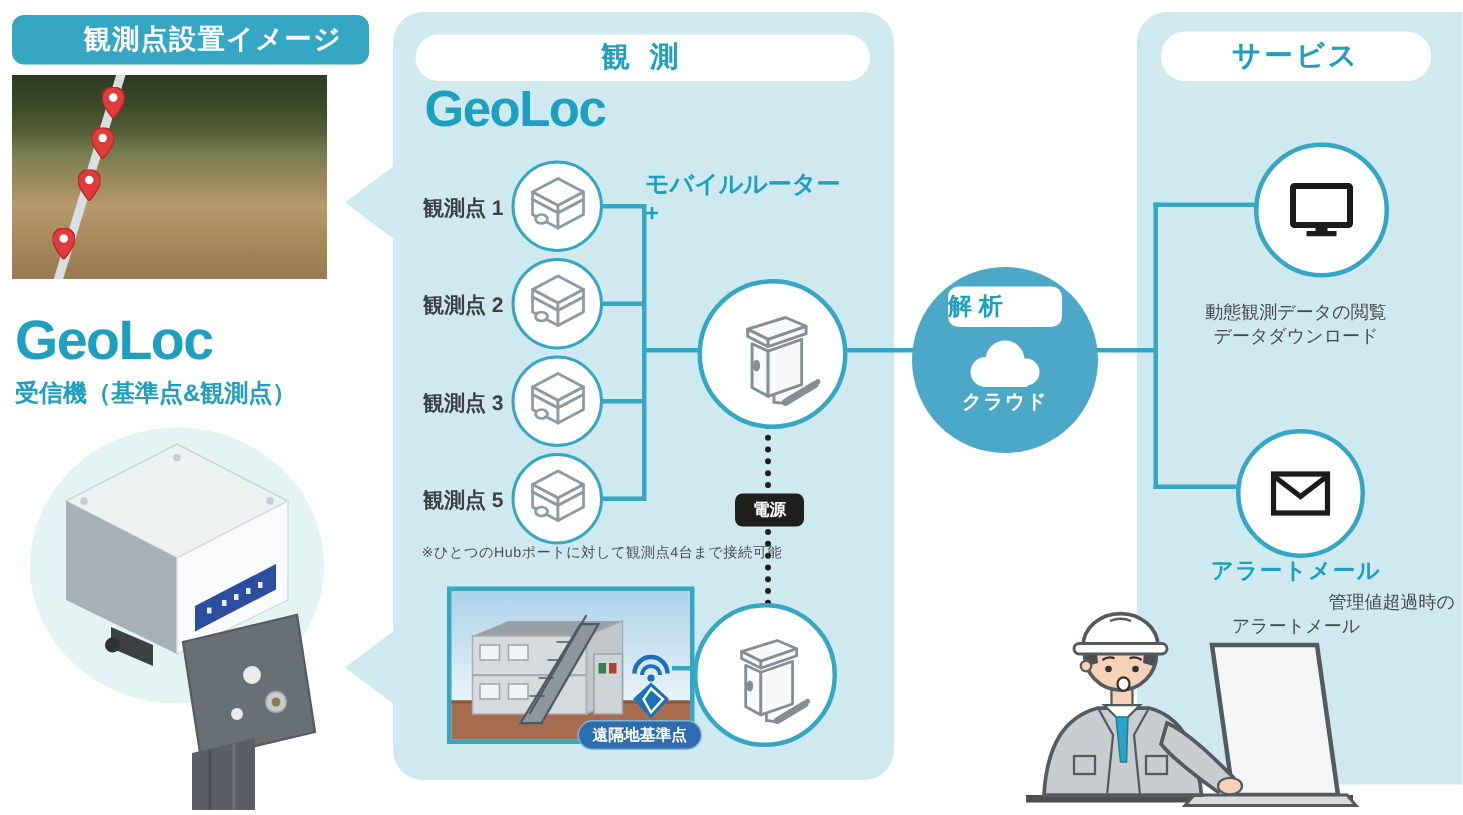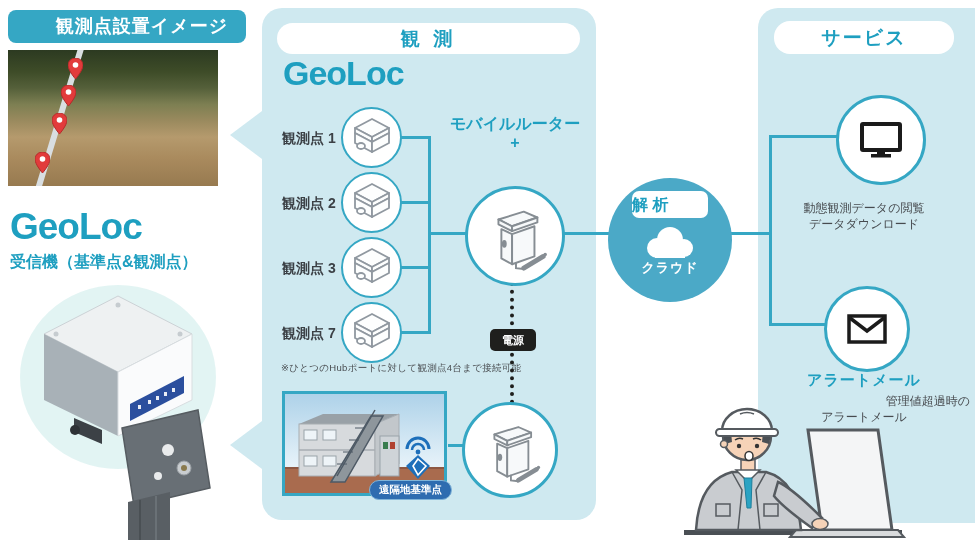--- a/index.html
+++ b/index.html
@@ -29,24 +29,24 @@
   .pill{position:absolute;background:#fff;border-radius:16px;color:var(--accent_text);
         font-weight:bold;text-align:center;}
   .obs-pill{left:15px;top:15px;width:303px;height:31px;font-size:19px;line-height:31px;letter-spacing:4px;}
   .svc-pill{left:16px;top:13px;width:180px;height:33px;font-size:19px;line-height:33px;letter-spacing:2px;}
   .panel-geoloc{position:absolute;left:21px;top:46px;font-size:34px;font-weight:bold;
                 color:var(--accent_text);letter-spacing:-1px;}
   .obs-label{position:absolute;left:20px;width:62px;font-size:14px;font-weight:bold;color:#3c4146;}
   .node{position:absolute;background:#fff;border:3px solid var(--accent);border-radius:50%;
         display:flex;align-items:center;justify-content:center;z-index:3;}
   .obs-node{width:57px;height:57px;border-width:2.5px;}
-  .router-label{position:absolute;left:168px;top:106px;width:170px;text-align:center;
+  .router-label{position:absolute;left:168px;top:106px;width:170px;text-align:left;
                 font-size:16px;font-weight:bold;color:var(--accent_text);line-height:19px;}
   .note{position:absolute;left:19px;top:354px;font-size:9.5px;color:#4a4e52;letter-spacing:0.3px;}
-  .bldg-box{position:absolute;left:20px;top:383px;width:159px;height:99px;border:3px solid var(--accent);
+  .bldg-box{position:absolute;left:36px;top:383px;width:159px;height:99px;border:3px solid var(--accent);
             background:linear-gradient(180deg,#aed2e9 0%,#e6f2f9 72%);text-align:center;}
   .ground{position:absolute;left:0;right:0;bottom:0;height:24px;background:#a96b4e;border-top:2px solid #8d5742;}
   .bldg-pill{position:absolute;left:84px;top:86px;padding:2px 9px;background:var(--label_blue);
              border:1.5px solid #7fb3d8;border-radius:10px;color:#fff;font-size:10.5px;font-weight:bold;
              white-space:nowrap;z-index:4;}
 
   
   .lh{position:absolute;height:3px;background:var(--accent);z-index:2;}
   .lv{position:absolute;width:3px;background:var(--accent);z-index:2;}
   .dotted{position:absolute;left:510px;top:282px;height:122px;width:0;
@@ -127,21 +127,21 @@
 
   <div class="abs larrow" style="left:230px;top:111px;"></div>
   <div class="abs larrow" style="left:230px;top:421px;"></div>
 
   <div class="abs panel obs-panel">
     <div class="pill obs-pill">観 測</div>
     <div class="panel-geoloc">GeoLoc</div>
     <div class="obs-label" style="top:122px;">観測点 1</div>
     <div class="obs-label" style="top:187px;">観測点 2</div>
     <div class="obs-label" style="top:252px;">観測点 3</div>
-    <div class="obs-label" style="top:317px;">観測点 7</div>
+    <div class="obs-label" style="top:317px;">観測点 5</div>
     <div class="router-label">
       <div>モバイルルーター</div>
       <div>+</div>
     </div>
     <div class="note">※ひとつのHubポートに対して観測点4台まで接続可能</div>
 
     <div class="bldg-box">
       <div class="ground"></div>
       <svg style="position:absolute;left:2px;top:4px;" width="122" height="90" viewBox="0 0 122 90">
         <polygon points="12,26 88,26 112,16 36,16" fill="#99a1a7"></polygon>

